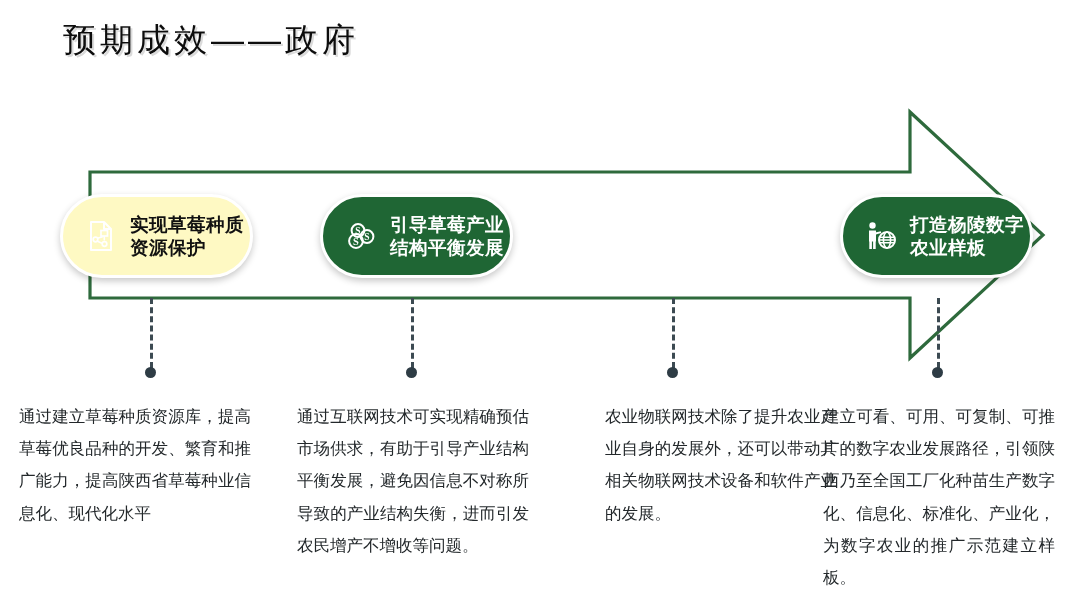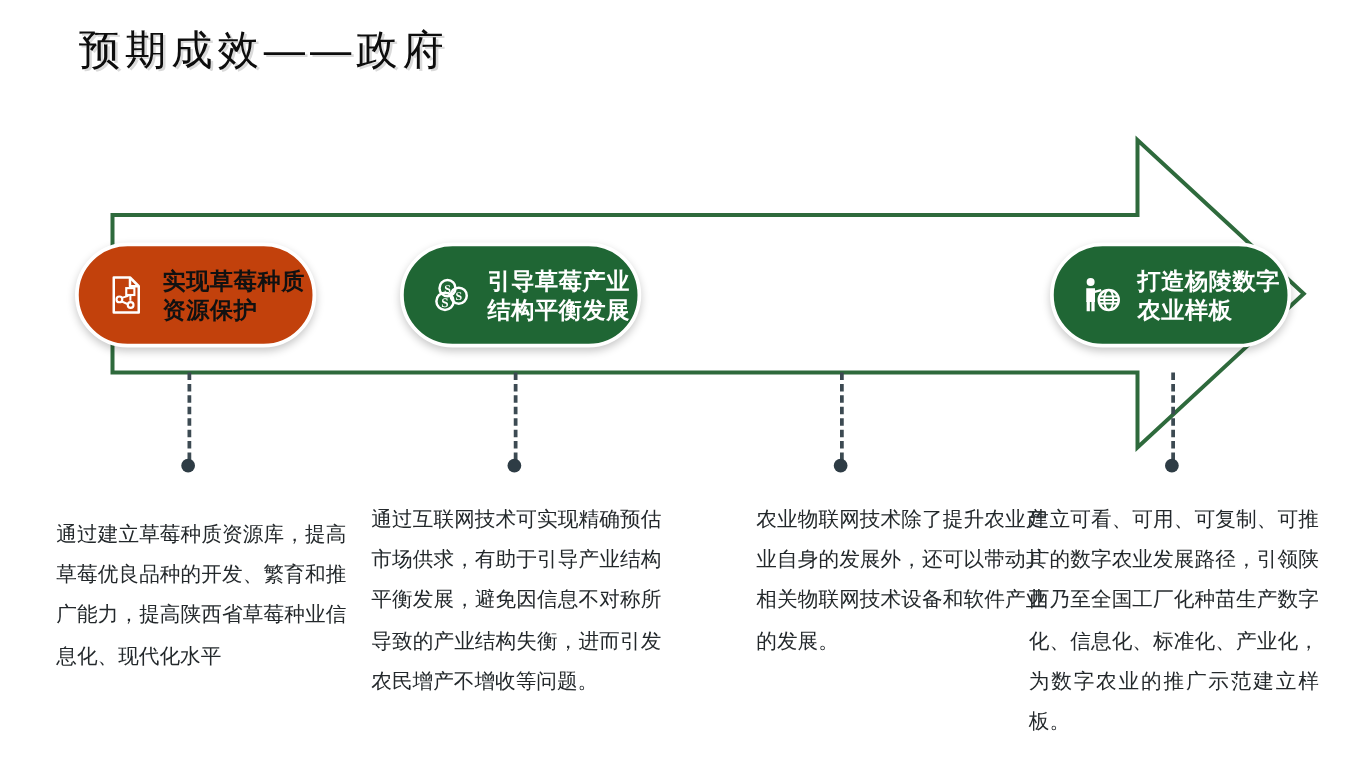--- a/index.html
+++ b/index.html
@@ -32,21 +32,21 @@
   .pill{
     position:absolute;
     height:84px;
     border-radius:42px;
     display:flex;align-items:center;
     box-sizing:border-box;
     padding-left:20px;
     box-shadow:0 3px 7px rgba(0,0,0,.22);
     border:3px solid #ffffff;
   }
-  .pill.amber{background:#c2410c;}
+  .pill.amber{background:#fef9c3;}
   .pill.green{background:#1F6634;}
   .pill-icon{width:36px;height:36px;flex:0 0 36px;margin-right:11px;}
   .pill-label{
     font-size:18.5px;font-weight:bold;line-height:1.27;
     white-space:pre-line;letter-spacing:.5px;
   }
   .pill.amber .pill-label{color:#111111;}
   .pill.green .pill-label{color:#ffffff;}
 
   
@@ -122,21 +122,21 @@
         <path d="M12.6 15.5l5.4-1.4" stroke="#fff" stroke-width="2" fill="none"></path>
         <circle cx="24" cy="22" r="8" fill="none" stroke="#fff" stroke-width="2"></circle>
         <ellipse cx="24" cy="22" rx="3.6" ry="8" fill="none" stroke="#fff" stroke-width="1.6"></ellipse>
         <path d="M16.3 19.2h15.4M16.3 24.8h15.4M16 22h16" stroke="#fff" stroke-width="1.6" fill="none"></path>
       </svg>
     </span>
     <span class="pill-label">打造杨陵数字
 农业样板</span>
   </div>
 
-  <div class="desc" style="left:45px;top:400px;width:232px;margin-top:12px;">通过建立草莓种质资源库，提高草莓优良品种的开发、繁育和推广能力，提高陕西省草莓种业信息化、现代化水平</div>
+  <div class="desc" style="left:19px;top:400px;width:232px;">通过建立草莓种质资源库，提高草莓优良品种的开发、繁育和推广能力，提高陕西省草莓种业信息化、现代化水平</div>
 
   <div class="desc" style="left:297px;top:400px;width:232px;">通过互联网技术可实现精确预估市场供求，有助于引导产业结构平衡发展，避免因信息不对称所导致的产业结构失衡，进而引发农民增产不增收等问题。</div>
 
   <div class="desc" style="left:557px;top:400px;width:232px;margin-left:48px;">农业物联网技术除了提升农业产业自身的发展外，还可以带动其相关物联网技术设备和软件产业的发展。</div>
 
   <div class="desc" style="left:823px;top:400px;width:232px;">建立可看、可用、可复制、可推广的数字农业发展路径，引领陕西乃至全国工厂化种苗生产数字化、信息化、标准化、产业化，为数字农业的推广示范建立样板。</div>
 
 </div>
 
 </body></html>

